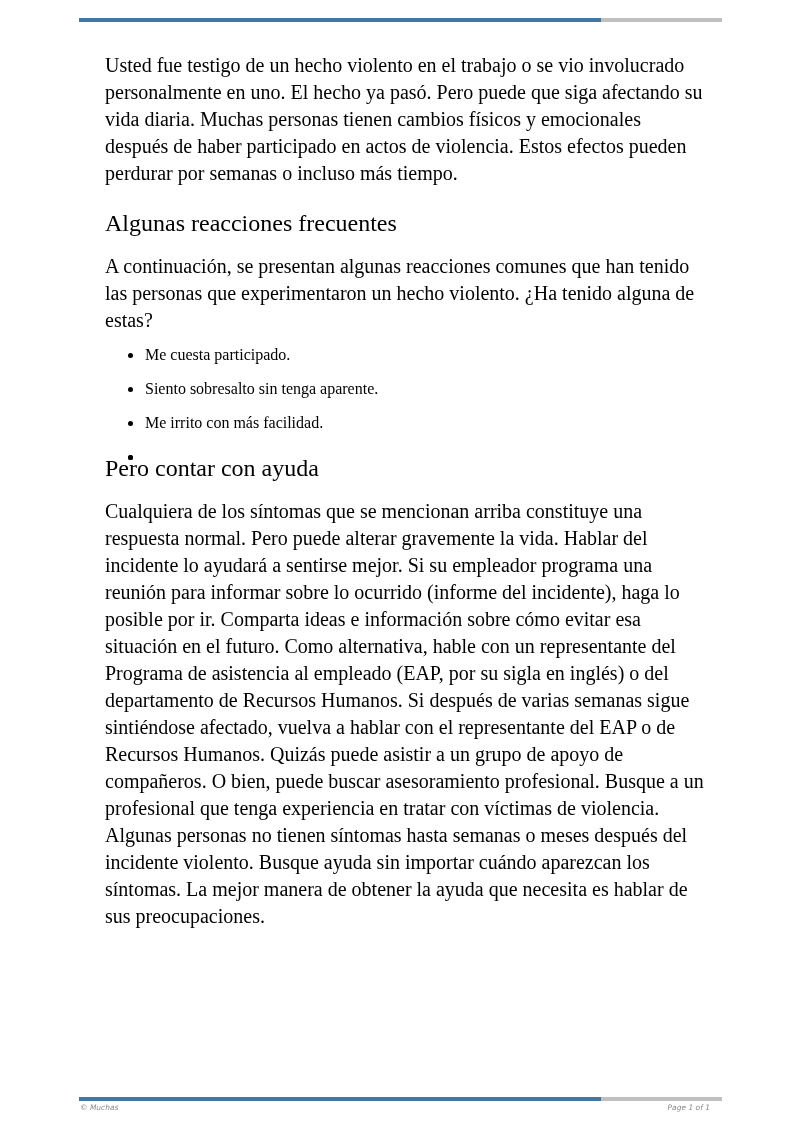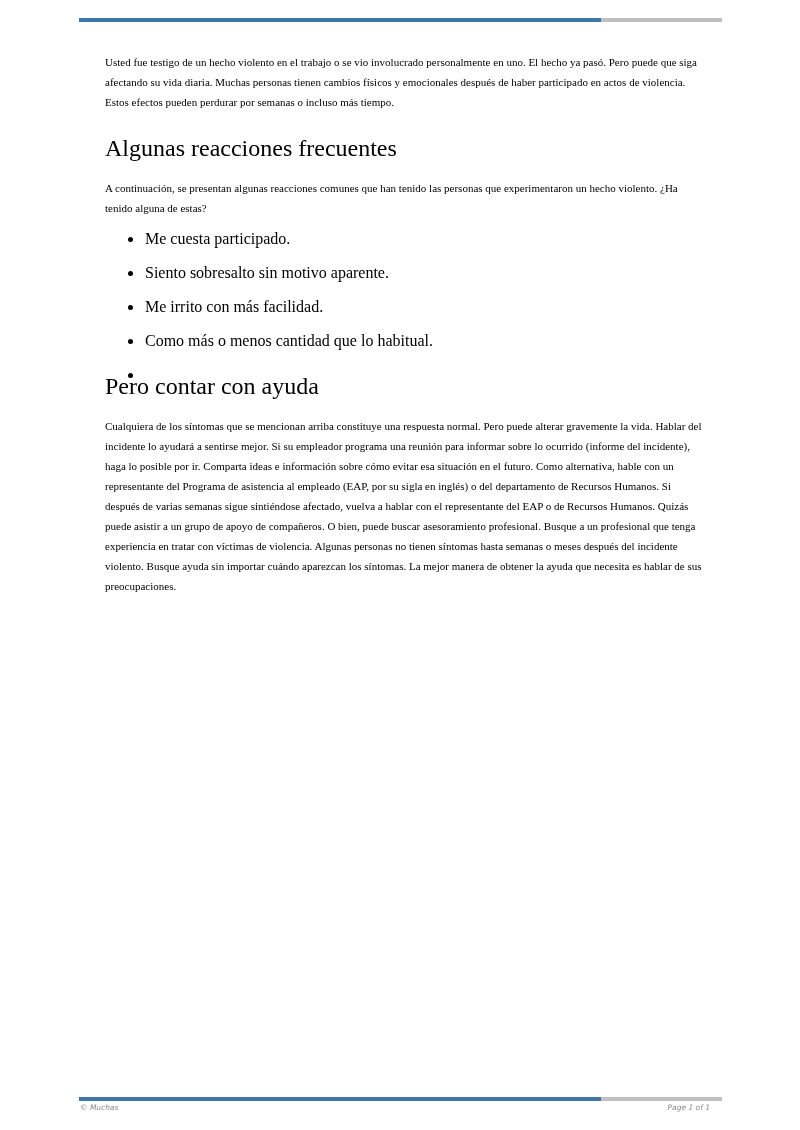--- a/index.html
+++ b/index.html
@@ -4,21 +4,21 @@
   <style>
     html, body { margin: 0; padding: 0; background: #ffffff; }
     body { width: 800px; height: 1130px; position: relative; overflow: hidden; font-family: "Liberation Serif", serif; color: #000; }
     .bar { position: absolute; left: 79px; width: 643px; height: 4px; background: #c0c0c0; }
     .bar .fill { position: absolute; left: 0; top: 0; height: 4px; width: 522px; background: #3f76a8; }
     .bar.top { top: 18px; }
     .bar.bottom { top: 1097px; }
     .content { position: absolute; left: 105px; top: 52px; width: 600px; }
     h1 { font-size: 33px; line-height: 38px; font-weight: bold; margin: 0 0 22px 0; }
     h2 { font-size: 24px; line-height: 28px; font-weight: normal; margin: 22px 0 16px 0; }
-    p { font-size: 11px; line-height: 20px; margin: 0 0 12px 0; }
+    p { font-size: 20px; line-height: 27px; margin: 0 0 12px 0; }
     ul { margin: 12px 0 0 0; padding-left: 40px; }
     li { font-size: 16px; line-height: 18px; margin-bottom: 16px; list-style: none; position: relative; }
     li .bullet { position: absolute; left: -17px; top: 7px; width: 5px; height: 5px; border-radius: 50%; background: #000; }
     .footer { position: absolute; top: 1103px; left: 80px; width: 642px; font-family: "DejaVu Sans", sans-serif; font-style: italic; font-size: 7.5px; color: #888; }
     .footer .left { position: absolute; left: 0; }
     .footer .right { position: absolute; right: 12px; }
   </style>
 </head>
 <body>
 
@@ -26,23 +26,23 @@
     <div class="fill"></div>
   </div>
 
 <div class="content">
   <p>Usted fue testigo de un hecho violento en el trabajo o se vio involucrado personalmente en uno. El hecho ya pasó. Pero puede que siga afectando su vida diaria. Muchas personas tienen cambios físicos y emocionales después de haber participado en actos de violencia. Estos efectos pueden perdurar por semanas o incluso más tiempo.</p>
 
   <h2>Algunas reacciones frecuentes</h2>
   <p>A continuación, se presentan algunas reacciones comunes que han tenido las personas que experimentaron un hecho violento. ¿Ha tenido alguna de estas?</p>
   <ul>
     <li><span class="bullet"></span><span>Me cuesta participado.</span></li>
-    <li><span class="bullet"></span><span>Siento sobresalto sin motivo aparente.</span></li>
+    <li><span class="bullet"></span><span>Siento sobresalto sin tenga aparente.</span></li>
     <li><span class="bullet"></span><span>Me irrito con más facilidad.</span></li>
-    <li><span class="bullet"></span><span>Como más o menos cantidad que lo habitual.</span></li>
+    <li><span class="bullet"></span></li>
     <li><span class="bullet"></span></li>
   </ul>
 
   <h2>Pero contar con ayuda</h2>
   <p>Cualquiera de los síntomas que se mencionan arriba constituye una respuesta normal. Pero puede alterar gravemente la vida. Hablar del incidente lo ayudará a sentirse mejor. Si su empleador programa una reunión para informar sobre lo ocurrido (informe del incidente), haga lo posible por ir. Comparta ideas e información sobre cómo evitar esa situación en el futuro. Como alternativa, hable con un representante del Programa de asistencia al empleado (EAP, por su sigla en inglés) o del departamento de Recursos Humanos. Si después de varias semanas sigue sintiéndose afectado, vuelva a hablar con el representante del EAP o de Recursos Humanos. Quizás puede asistir a un grupo de apoyo de compañeros. O bien, puede buscar asesoramiento profesional. Busque a un profesional que tenga experiencia en tratar con víctimas de violencia. Algunas personas no tienen síntomas hasta semanas o meses después del incidente violento. Busque ayuda sin importar cuándo aparezcan los síntomas. La mejor manera de obtener la ayuda que necesita es hablar de sus preocupaciones.</p>
 </div>
 
 <div class="bar bottom">
     <div class="fill"></div>
   </div>

